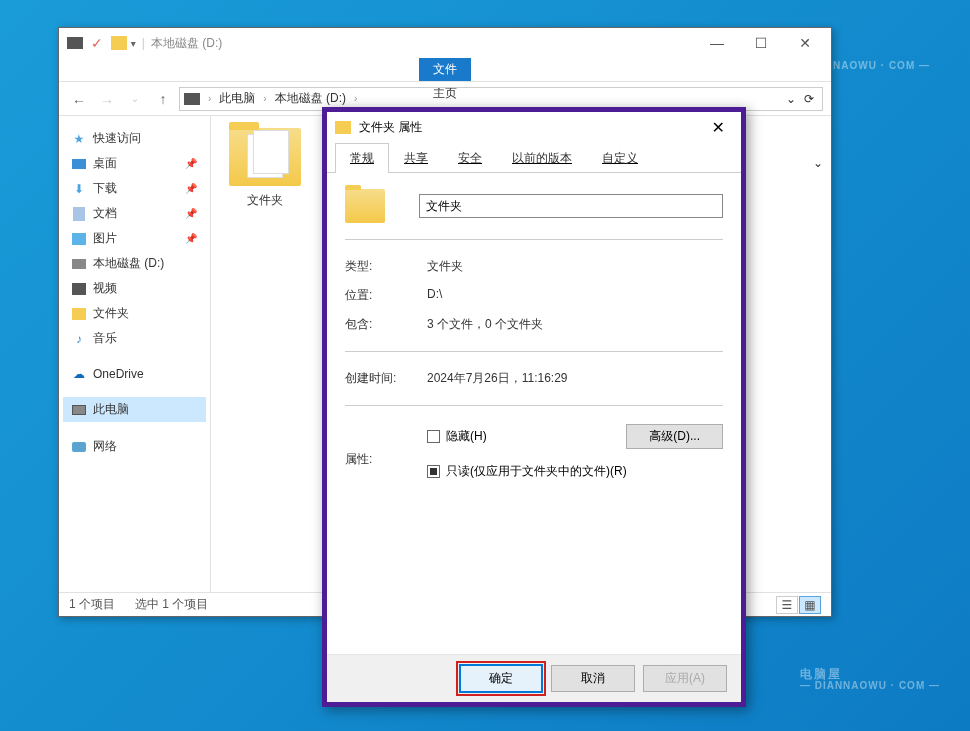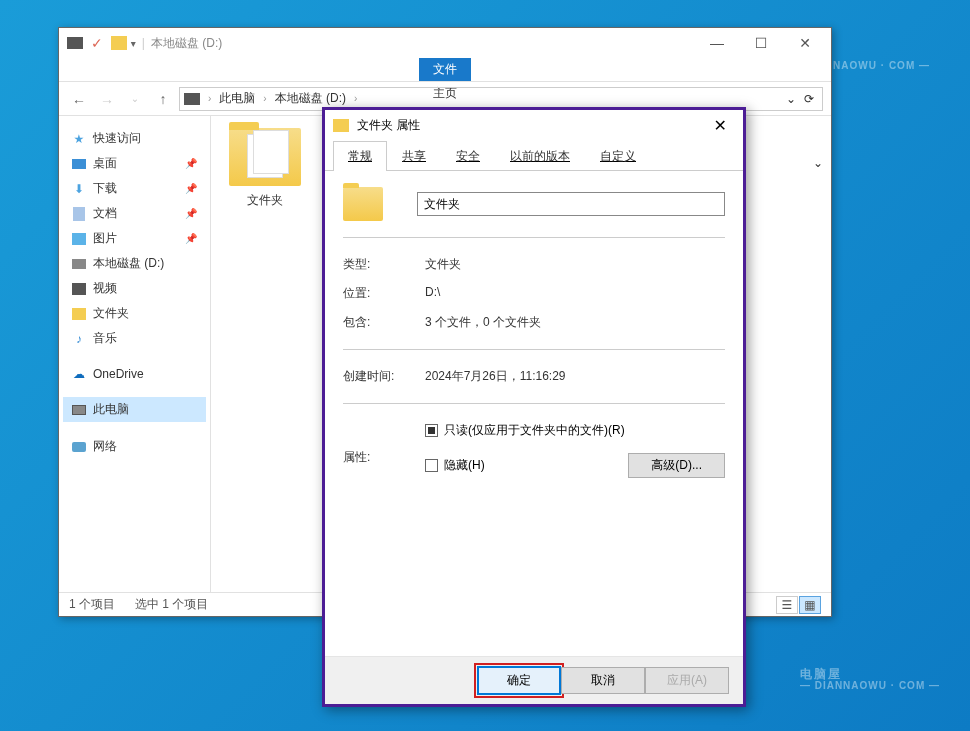--- a/index.html
+++ b/index.html
@@ -64,21 +64,21 @@
 .folder-item .big-folder .doc2 { left: 24px; top: 2px; }
 .folder-item .label { font-size: 12px; color: #333; }
 
 .status-bar { height: 24px; border-top: 1px solid #e1e1e1; display: flex; align-items: center; padding: 0 10px; color: #555; font-size: 11px; }
 .status-bar .st-sep { margin: 0 10px; }
 .status-bar .view-toggle { margin-left: auto; display: flex; gap: 1px; }
 .status-bar .vt { width: 22px; height: 18px; border: 1px solid #ccc; display: flex; align-items: center; justify-content: center; }
 .status-bar .vt.active { background: #cce8ff; border-color: #5aa3e0; }
 
 
-.props-dialog { position: absolute; left: 322px; top: 107px; width: 424px; height: 600px; background: #fff; border: 3px solid #4c1d95; box-shadow: 3px 3px 12px rgba(0,0,0,0.4); display: flex; flex-direction: column; }
+.props-dialog { position: absolute; left: 322px; top: 107px; width: 424px; height: 600px; background: #fff; border: 5px solid #4c1d95; box-shadow: 3px 3px 12px rgba(0,0,0,0.4); display: flex; flex-direction: column; }
 .pd-titlebar { height: 30px; display: flex; align-items: center; padding: 0 8px; }
 .pd-titlebar .pd-ficon { width: 16px; height: 13px; background: #f4cd52; margin-right: 8px; }
 .pd-titlebar .pd-title { font-size: 12px; }
 .pd-titlebar .pd-close { margin-left: auto; font-size: 16px; padding: 0 8px; }
 .pd-tabs { display: flex; padding: 0 8px; border-bottom: 1px solid #ccc; text-decoration: underline; }
 .pd-tab { padding: 6px 14px; border: 1px solid transparent; border-bottom: none; position: relative; top: 1px; color: #333; }
 .pd-tab.active { border-color: #ccc; background: #fff; }
 .pd-body { flex: 1; padding: 16px 18px; }
 .pd-headrow { display: flex; align-items: center; margin-bottom: 16px; }
 .pd-bigicon { width: 40px; height: 34px; background: linear-gradient(#f7dd8a, #f4c94a); margin-right: 34px; border-radius: 2px; position: relative; }
@@ -87,21 +87,21 @@
 .pd-hr { border: none; border-top: 1px solid #ccc; margin: 12px 0; }
 .pd-row { display: flex; padding: 6px 0; }
 .pd-label { width: 82px; color: #333; }
 .pd-value { color: #333; }
 .pd-attrs { display: flex; align-items: center; }
 .pd-chkrow { display: flex; align-items: center; margin-bottom: 14px; }
 .pd-chk { width: 13px; height: 13px; border: 1px solid #666; margin-right: 6px; display: inline-flex; align-items: center; justify-content: center; }
 .pd-chk.mixed { background: #fff; }
 .pd-chk.mixed::after { content: ""; width: 7px; height: 7px; background: #333; }
 .pd-adv-btn { margin-left: auto; border: 1px solid #adadad; background: #e1e1e1; padding: 3px 22px; }
-.pd-buttons { height: 48px; display: flex; align-items: center; justify-content: flex-end; padding: 0 14px; gap: 0; border-top: 1px solid #e5e5e5; background: #f0f0f0; }
+.pd-buttons { height: 48px; display: flex; align-items: center; justify-content: flex-end; padding: 0 14px; gap: 8px; border-top: 1px solid #e5e5e5; background: #f0f0f0; }
 .pd-btn { border: 1px solid #adadad; background: #e1e1e1; padding: 4px 0; width: 84px; text-align: center; }
 .pd-btn.primary { border: 2px solid #0078d7; background: #e5f1fb; outline: 2px solid #d02020; outline-offset: 1px; }
 .pd-btn.disabled { color: #aaa; }
 </style>
 </head>
 <body>
 
 <div class="watermark wm1"><span>电脑屋</span><span class="sub">— DIANNAOWU · COM —</span></div>
 <div class="watermark wm3"><span>电脑屋</span><span class="sub">— DIANNAOWU · COM —</span></div>
 
@@ -277,28 +277,28 @@
     <hr class="pd-hr">
     <div class="pd-row">
         <span class="pd-label">创建时间:</span>
         <span class="pd-value">2024年7月26日，11:16:29</span>
       </div>
     <hr class="pd-hr">
     <div class="pd-row pd-attrs">
       <span class="pd-label">属性:</span>
       <div style="flex:1">
         <div class="pd-chkrow">
-          <span class="pd-chk mixed"></span>
-          <span>只读(仅应用于文件夹中的文件)(R)</span>
-        </div>
-        <div class="pd-chkrow">
           <span class="pd-chk"></span>
           <span>隐藏(H)</span>
           <button class="pd-adv-btn">高级(D)...</button>
         </div>
+        <div class="pd-chkrow">
+          <span class="pd-chk mixed"></span>
+          <span>只读(仅应用于文件夹中的文件)(R)</span>
+        </div>
       </div>
     </div>
   </div>
   <div class="pd-buttons">
     <button class="pd-btn primary">确定</button>
     <button class="pd-btn">取消</button>
     <button class="pd-btn disabled">应用(A)</button>
   </div>
 </div>
 

